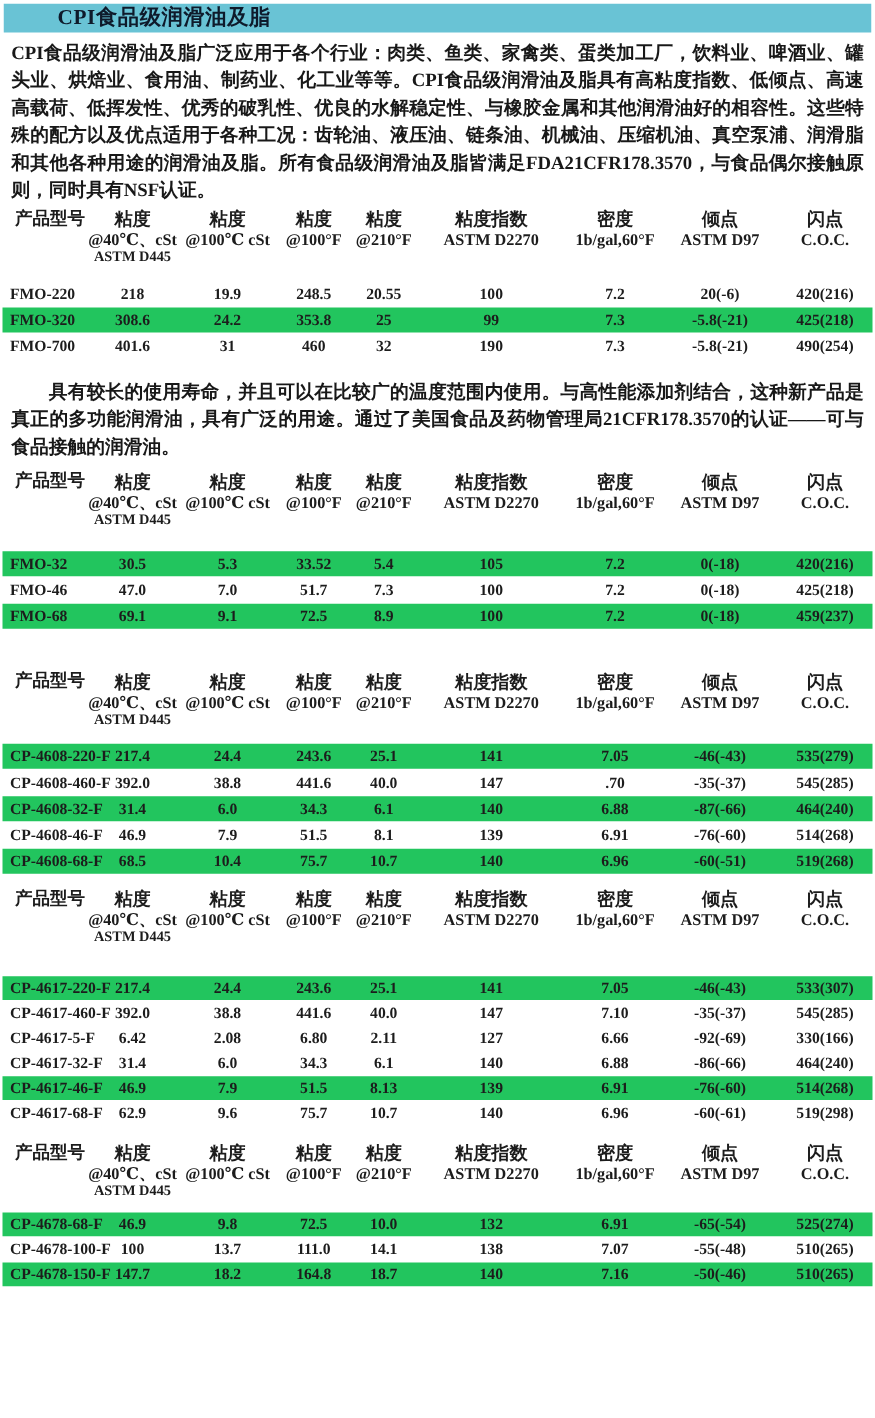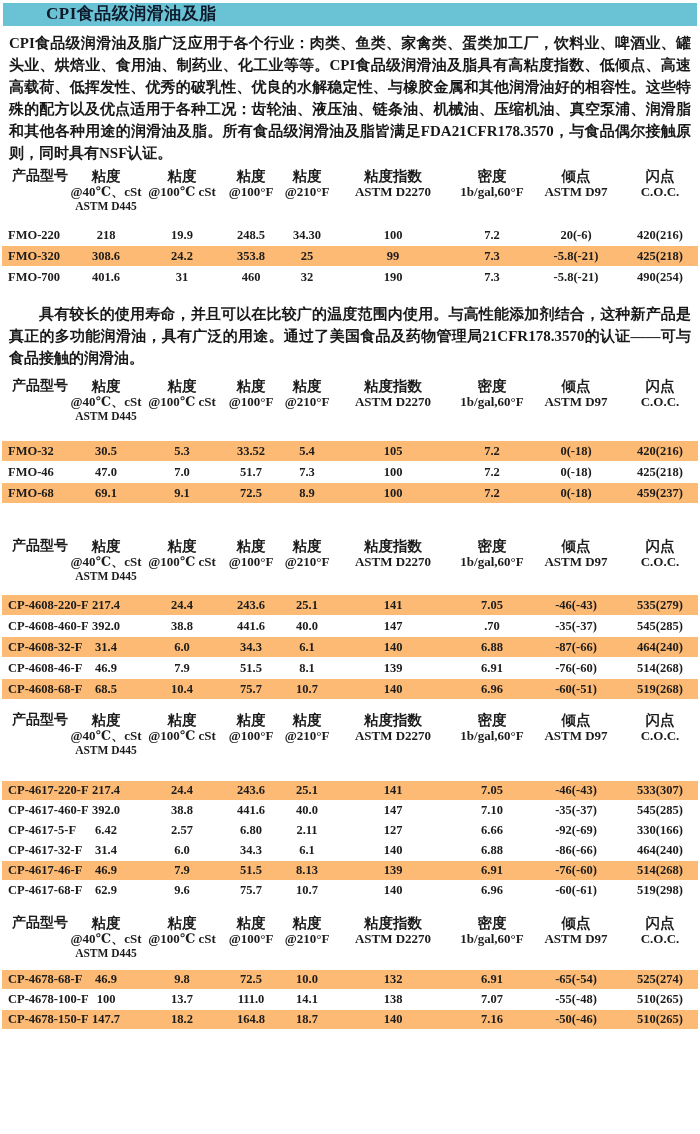--- a/index.html
+++ b/index.html
@@ -35,21 +35,21 @@
   .th{text-align:center;}
   .th .hl1{font-size:14.5px;line-height:18px;}
   .th .hl2{font-size:13px;line-height:14px;}
   .th .hl3{font-size:11.5px;line-height:14px;}
   .th.c0{text-align:right;padding-left:6px;}
   .th.c0 .hl1{font-size:14px;}
 
   .trow{height:20px;margin-bottom:1px;}
   .td{font-size:12.5px;text-align:center;white-space:nowrap;}
   .td.c0{text-align:left;padding-left:6px;font-size:12.5px;}
-  .trow.hl-row{background:#fdba74;}
+  .trow.hl-row{background:#22c55e;}
 
   
   .prod-table.t0{margin-top:3px;}
   .prod-table.t0 .thead{margin-bottom:12px;}
   .prod-table.t1{margin-top:8px;}
   .prod-table.t1 .thead{margin-bottom:18px;}
   .prod-table.t2{margin-top:34px;}
   .prod-table.t2 .thead{margin-bottom:12px;}
   .prod-table.t3{margin-top:12px;}
   .prod-table.t3 .thead{margin-bottom:24px;}
@@ -106,21 +106,21 @@
         <div class="th c8">
           <div class="hl1">闪点</div>
           <div class="hl2">C.O.C.</div>
         </div>
       </div>
       <div class="trow">
         <div class="td c0">FMO-220</div>
         <div class="td c1">218</div>
         <div class="td c2">19.9</div>
         <div class="td c3">248.5</div>
-        <div class="td c4">34.30</div>
+        <div class="td c4">20.55</div>
         <div class="td c5">100</div>
         <div class="td c6">7.2</div>
         <div class="td c7">20(-6)</div>
         <div class="td c8">420(216)</div>
       </div>
       <div class="trow hl-row">
         <div class="td c0">FMO-320</div>
         <div class="td c1">308.6</div>
         <div class="td c2">24.2</div>
         <div class="td c3">353.8</div>
@@ -372,21 +372,21 @@
         <div class="td c3">441.6</div>
         <div class="td c4">40.0</div>
         <div class="td c5">147</div>
         <div class="td c6">7.10</div>
         <div class="td c7">-35(-37)</div>
         <div class="td c8">545(285)</div>
       </div>
       <div class="trow">
         <div class="td c0">CP-4617-5-F</div>
         <div class="td c1">6.42</div>
-        <div class="td c2">2.57</div>
+        <div class="td c2">2.08</div>
         <div class="td c3">6.80</div>
         <div class="td c4">2.11</div>
         <div class="td c5">127</div>
         <div class="td c6">6.66</div>
         <div class="td c7">-92(-69)</div>
         <div class="td c8">330(166)</div>
       </div>
       <div class="trow">
         <div class="td c0">CP-4617-32-F</div>
         <div class="td c1">31.4</div>

